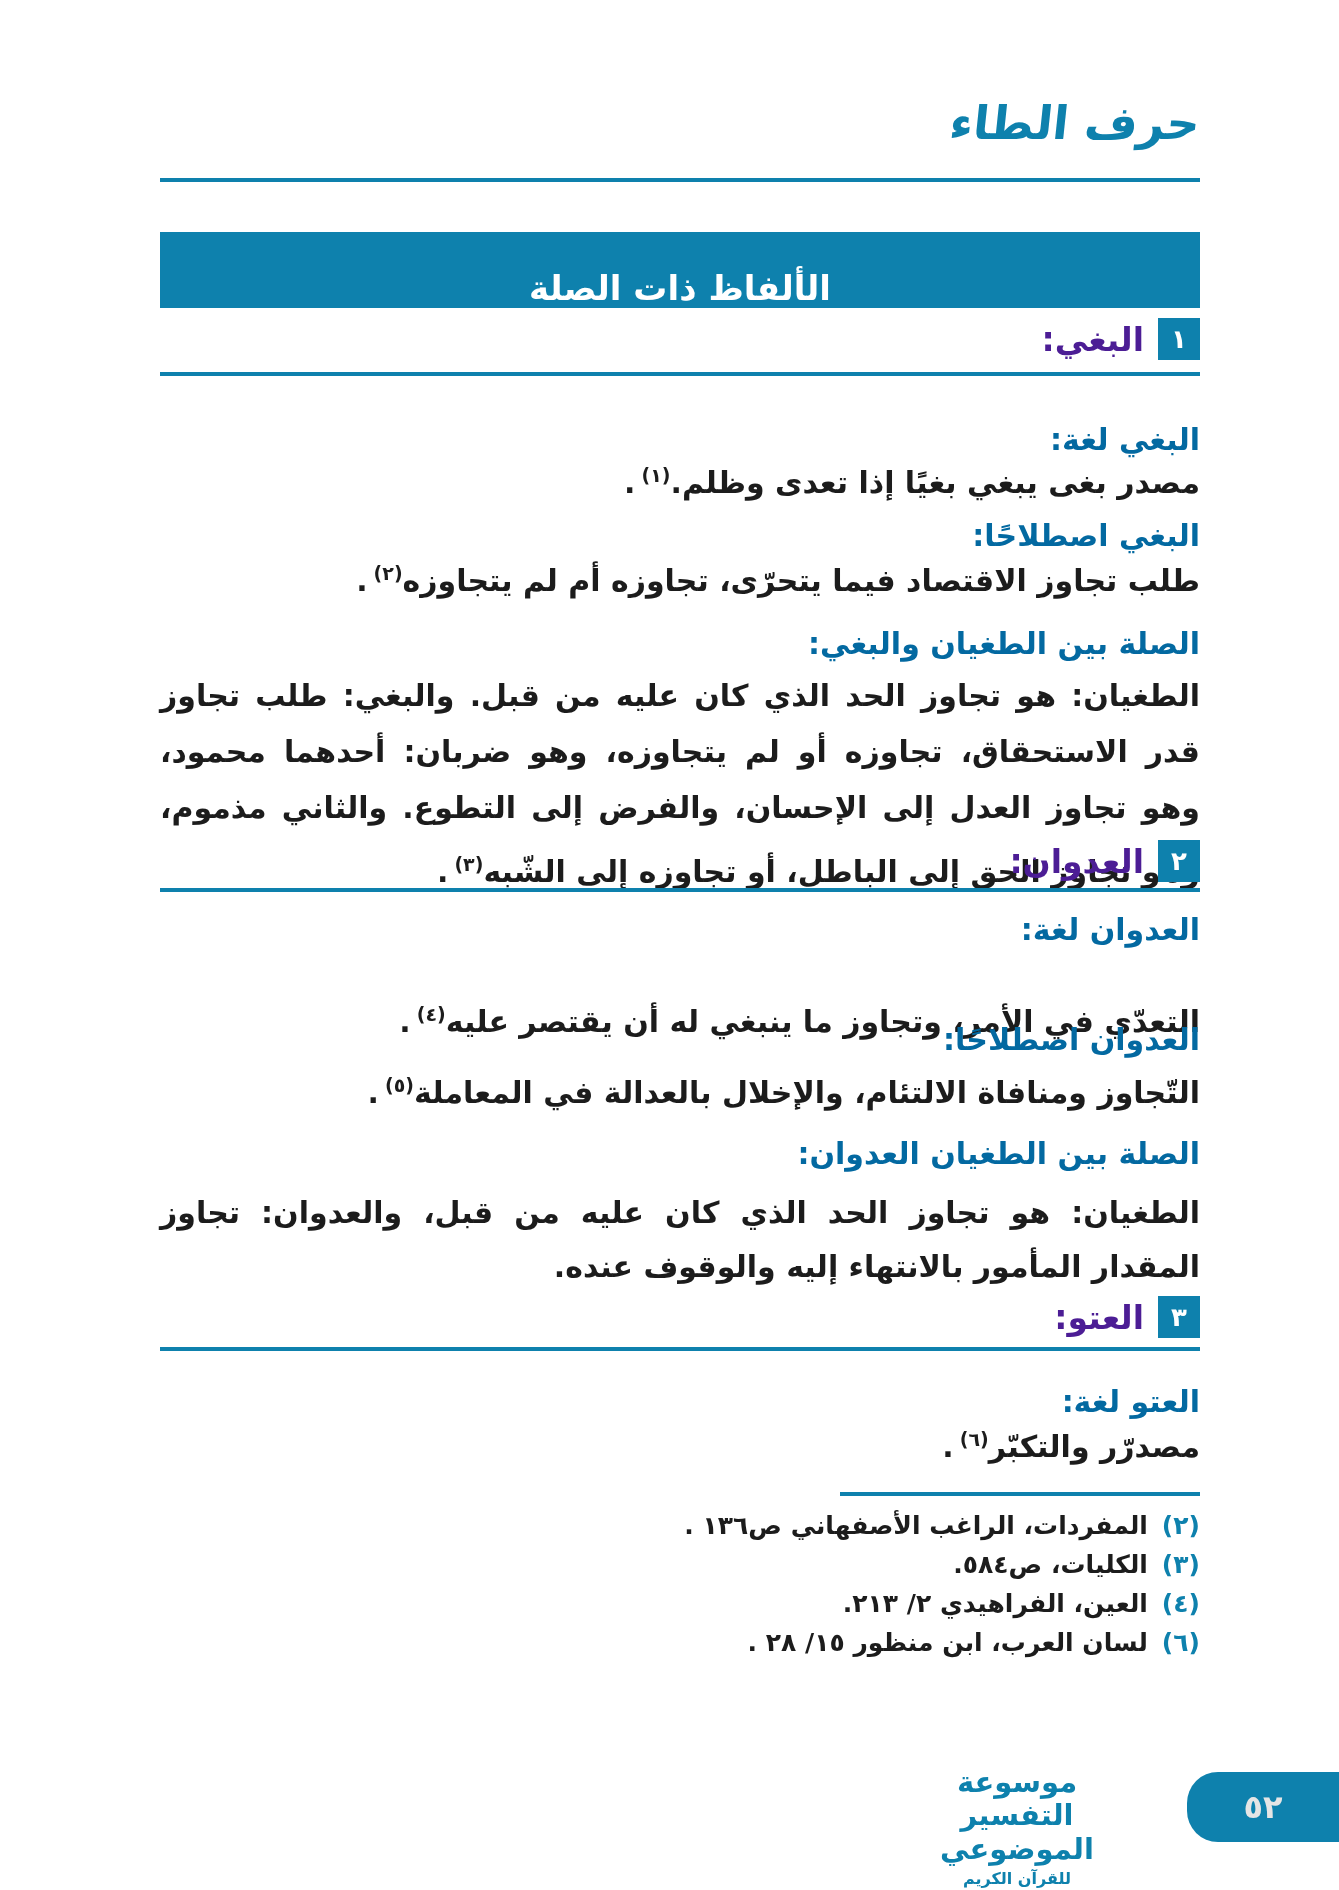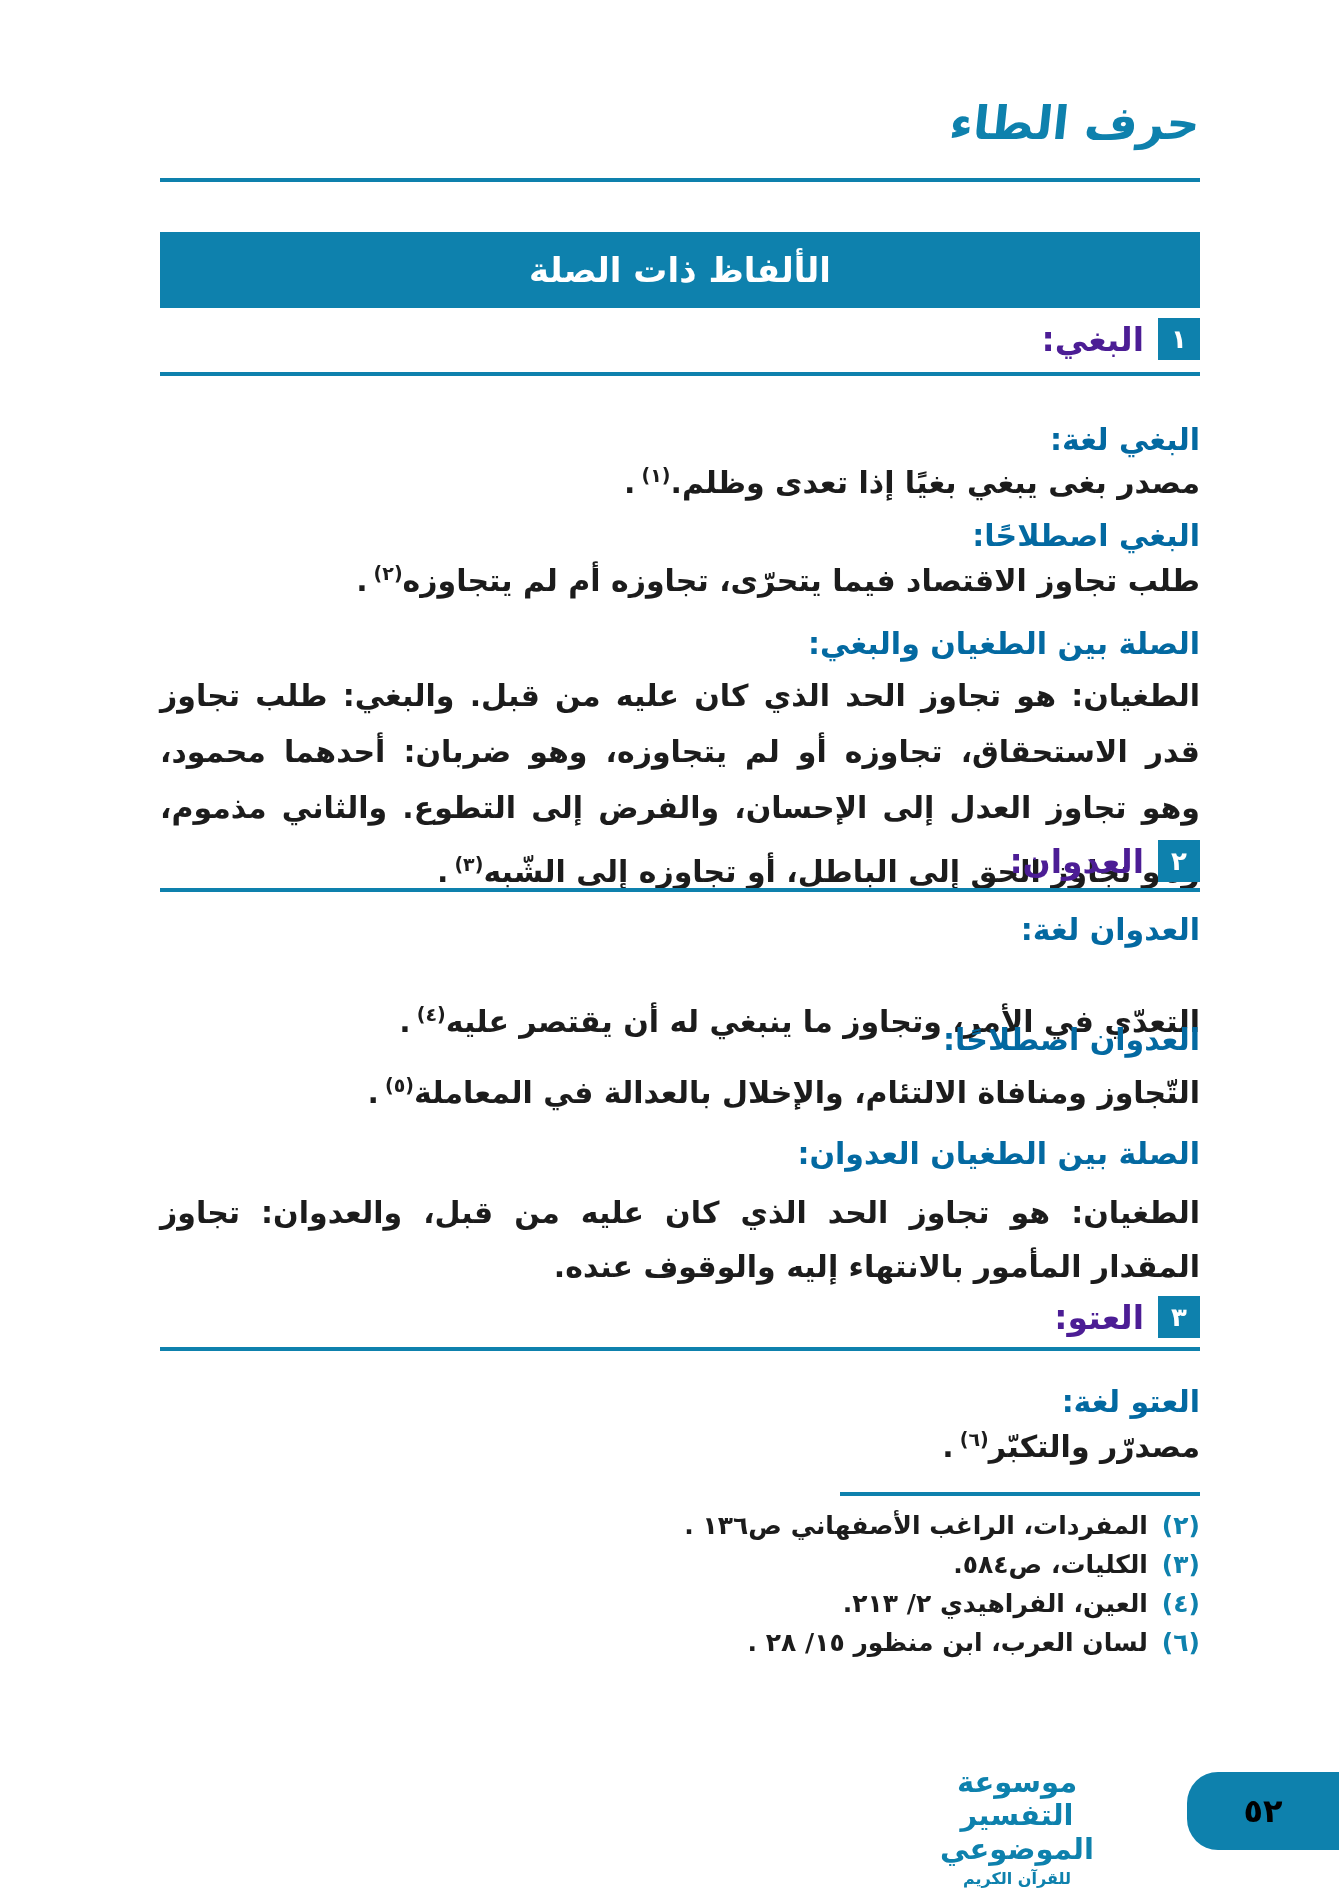--- a/index.html
+++ b/index.html
@@ -21,21 +21,21 @@
     font-size:46px;font-weight:bold;
     transform:skewX(-6deg);
     white-space:nowrap;
   }
   .rule{background:#0e81ad;height:4px;left:160px;right:139px;}
   .top-rule{top:178px;}
   
   .band{
     top:232px;left:160px;right:139px;height:76px;
     background:#0e81ad;color:#ffffff;
-    display:flex;align-items:center;justify-content:center;
+    display:flex;align-items:flex-end;justify-content:center;
     font-size:34px;font-weight:bold;letter-spacing:1px;
   }
   
   .sec-head{
     right:139px;height:46px;
     display:flex;align-items:center;gap:14px;
   }
   .sec-badge{
     width:42px;height:42px;background:#0e81ad;
     display:flex;align-items:center;justify-content:center;
@@ -70,22 +70,22 @@
   .fn-row{white-space:nowrap;}
   .fn-num{color:#0e81ad;margin-left:14px;}
   
   .logo{
     top:1766px;right:202px;width:240px;
     text-align:center;color:#0e81ad;line-height:1.15;
   }
   .logo-main{font-size:29px;font-weight:bold;}
   .logo-sub{font-size:16px;font-weight:bold;margin-top:4px;}
   .page-badge{
-    top:1772px;right:0;width:152px;height:78px;
-    background:#0e81ad;color:#000000;
+    top:1772px;right:0;width:152px;height:70px;
+    background:#0e81ad;color:#e5e5e5;
     border-radius:31px 0 0 31px;
     display:flex;align-items:center;justify-content:center;
     font-size:32px;font-weight:bold;
   }
 </style>
 </head>
 <body>
 
 <div class="page">
 

